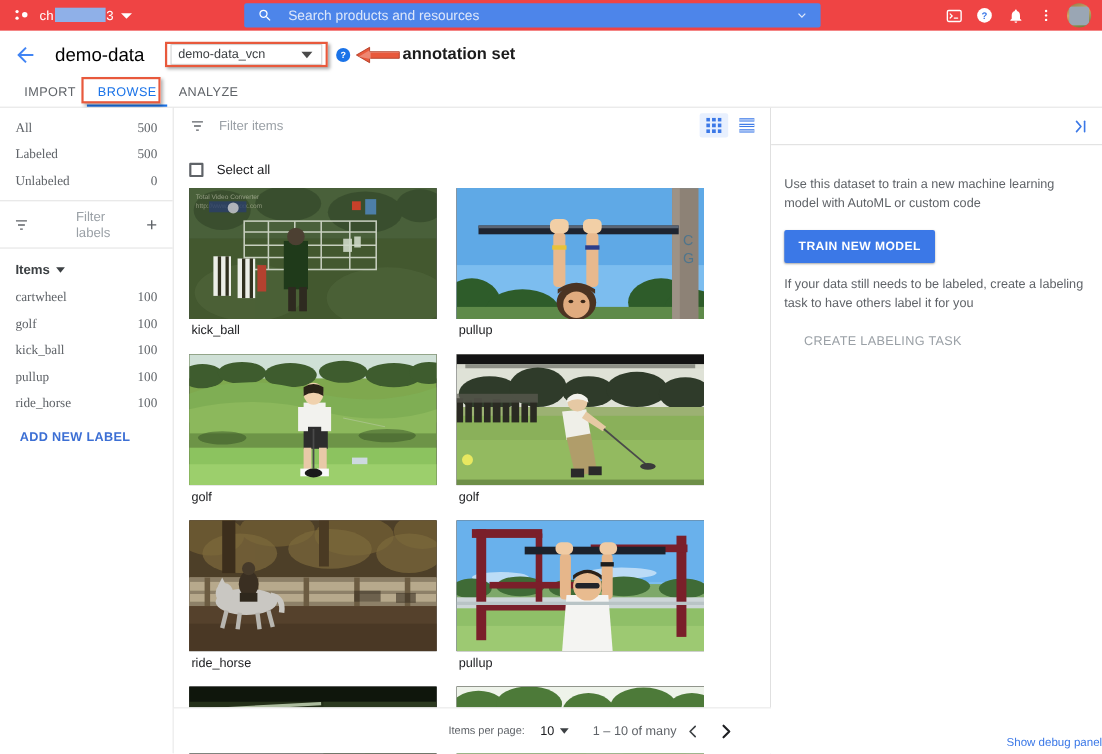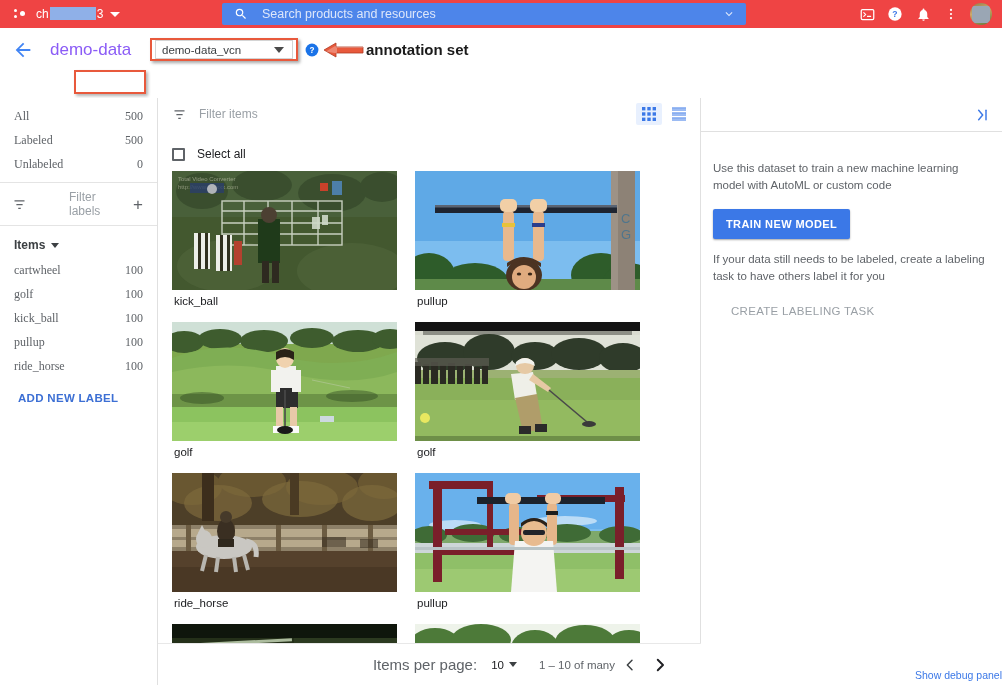--- a/index.html
+++ b/index.html
@@ -53,21 +53,21 @@
     position: relative; overflow: hidden; cursor: pointer;
   }
   .avatar .mask { position: absolute; left: 2px; top: 3px; width: 18px; height: 17px; background: #9aa6b4; }
 
   
   .pagehead {
     position: absolute; top: 28px; left: 0; width: 1002px; height: 43px;
     background: #fff; display: flex; align-items: center;
   }
   .backarrow { margin-left: 12px; width: 22px; height: 22px; color: #4285f4; cursor: pointer; }
-  .page-title { margin-left: 16px; font-size: 17px; color: #8b5cf6; }
+  .page-title { margin-left: 16px; font-size: 17px; color: #000000; }
   .anno-box-dd {
     position: absolute; left: 150px; top: 38px; width: 148px; height: 23px;
     border: 2px solid #e8593c; box-shadow: 2px 2px 3px rgba(0,0,0,.35); pointer-events: none;
   }
   .dd {
     position: absolute; left: 155px; top: 40px; width: 138px; height: 19px;
     border: 1px solid #d4d4d4; background: #fff; display: flex; align-items: center;
     font-size: 11.5px; color: #3c4043; cursor: pointer;
   }
   .dd span.val { margin-left: 6px; }
@@ -161,21 +161,21 @@
   .card { width: 225px; cursor: pointer; }
   .thumb { width: 225px; height: 119px; overflow: hidden; position: relative; background: #222; }
   .thumb svg { display: block; width: 225px; height: 119px; }
   .cap { font-size: 11.5px; color: #202124; padding: 5px 0 6px 2px; }
 
   .pager {
     position: absolute; left: 158px; bottom: 0; width: 543px; height: 42px;
     background: #fff; border-top: 1px solid #e8e8e8;
     display: flex; align-items: center; justify-content: flex-end; padding-right: 26px; gap: 0;
   }
-  .pg-lbl { font-size: 15px; color: #5f6368; }
+  .pg-lbl { font-size: 10px; color: #5f6368; }
   .pg-sel { font-size: 11.5px; color: #202124; margin-left: 14px; display: flex; align-items: center; cursor: pointer; }
   .pg-sel .pcaret {
     margin-left: 5px; width: 0; height: 0;
     border-left: 4px solid transparent; border-right: 4px solid transparent; border-top: 5px solid #3c4043;
   }
   .pg-range { font-size: 11.5px; color: #5f6368; margin-left: 22px; }
   .pg-btn { width: 30px; height: 30px; display: flex; align-items: center; justify-content: center; cursor: pointer; }
 
   
   .rightpanel {
@@ -281,20 +281,25 @@
 
   <svg class="redarrow" viewBox="0 0 42 18">
     <g>
       <polygon points="2,9 14,2 14,6 41,6 41,12 14,12 14,16" fill="#e8593c" stroke="#b03a22" stroke-width="0.8"></polygon>
       <polygon points="4,10.5 14,4.6 14,6 41,6 41,7 15,7 15,12.6" fill="#ffffff" opacity="0.28"></polygon>
     </g>
   </svg>
 
   <div class="anno-text">annotation set</div>
 
+  <div class="tabs">
+    <div class="tab">IMPORT</div>
+    <div class="tab active">BROWSE</div>
+    <div class="tab">ANALYZE</div>
+  </div>
   <div class="anno-box-tab"></div>
 
   <div class="sidebar">
     <div class="srow">
       <span>All</span>
       <span class="ct">500</span>
     </div>
     <div class="srow">
       <span>Labeled</span>
       <span class="ct">500</span>

